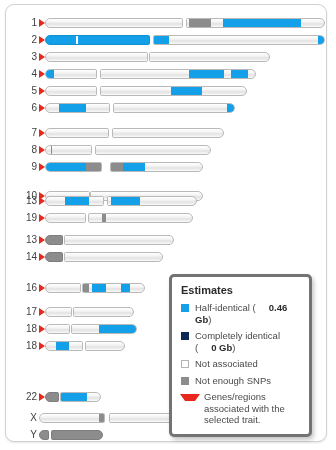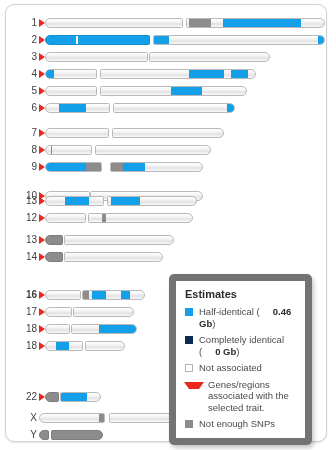--- a/index.html
+++ b/index.html
@@ -73,21 +73,21 @@
     background:#14a0e8;
     border-color:#1390d2;
   }
 
   
   #legend{
     position:absolute;
     left:163px;top:269px;
     width:143px;
     background:#ffffff;
-    border:7px solid #737373;
+    border:3px solid #737373;
     border-radius:5px;
     box-shadow:2px 3px 4px rgba(0,0,0,0.22);
     padding:7px 8px 8px 9px;
     box-sizing:border-box;
   }
   #legend-title{
     font-size:11px;
     font-weight:bold;
     color:#2b2b2b;
     margin-bottom:6px;
@@ -222,40 +222,40 @@
         <div class="chrom-label">13</div>
         <div class="trait-arrow"></div>
         <div class="arm left" style="left: 39px; width: 59px; top: 2px;">
           <div class="seg half" style="left: 19px; width: 24px;"></div>
         </div>
         <div class="arm right" style="left: 101px; width: 90px; top: 2px;">
           <div class="seg half" style="left: 3px; width: 29px;"></div>
         </div>
       </div>
       <div class="chrom-row" style="top: 206px;">
-        <div class="chrom-label">12</div>
+        <div class="chrom-label">19</div>
         <div class="trait-arrow"></div>
         <div class="arm left" style="left: 39px; width: 41px; top: 2px;"></div>
         <div class="arm right" style="left: 82px; width: 105px; top: 2px;">
           <div class="seg nosnp" style="left: 13px; width: 4px;"></div>
         </div>
       </div>
       <div class="chrom-row" style="top: 228px;">
         <div class="chrom-label">13</div>
         <div class="trait-arrow"></div>
         <div class="arm left allgray" style="left: 39px; width: 18px; top: 2px;"></div>
         <div class="arm right" style="left: 58px; width: 110px; top: 2px;"></div>
       </div>
       <div class="chrom-row" style="top: 245px;">
         <div class="chrom-label">14</div>
         <div class="trait-arrow"></div>
         <div class="arm left allgray" style="left: 39px; width: 18px; top: 2px;"></div>
         <div class="arm right" style="left: 58px; width: 99px; top: 2px;"></div>
       </div>
-      <div class="chrom-row" style="top: 283px; font-weight: bold;">
+      <div class="chrom-row" style="top: 276px;">
         <div class="chrom-label">16</div>
         <div class="trait-arrow"></div>
         <div class="arm left" style="left: 39px; width: 36px; top: 2px;"></div>
         <div class="arm right" style="left: 76px; width: 63px; top: 2px;">
           <div class="seg nosnp" style="left: 0px; width: 6px;"></div>
           <div class="seg half" style="left: 9px; width: 14px;"></div>
           <div class="seg half" style="left: 38px; width: 9px;"></div>
         </div>
       </div>
       <div class="chrom-row" style="top: 300px;">
@@ -311,22 +311,22 @@
         </div>
         <div class="legend-row">
           <span class="swatch full"></span>
           <span class="legend-text">Completely identical (<b>0 Gb</b>)</span>
         </div>
         <div class="legend-row">
           <span class="swatch notid"></span>
           <span class="legend-text">Not associated</span>
         </div>
         <div class="legend-row">
+          <span class="swatch nosnp"></span>
+          <span class="legend-text">Not enough SNPs</span>
+        </div>
+        <div class="legend-row">
           <span class="swatch arrow"></span>
           <span class="legend-text">Genes/regions associated with the selected trait.</span>
-        </div>
-        <div class="legend-row">
-          <span class="swatch nosnp"></span>
-          <span class="legend-text">Not enough SNPs</span>
         </div>
       </div>
   </div>
 </div>
 
 </body></html>

